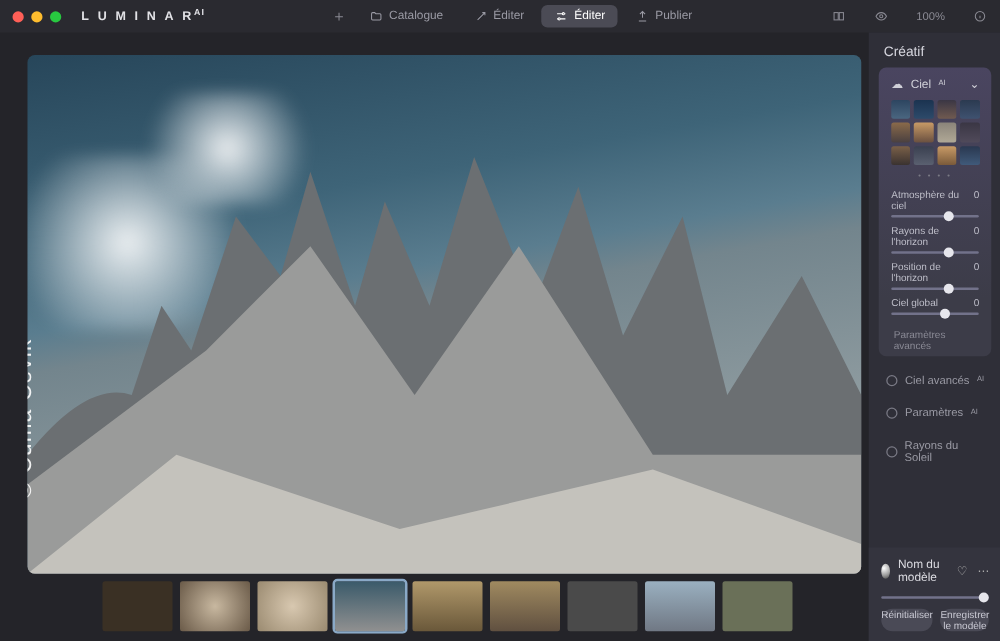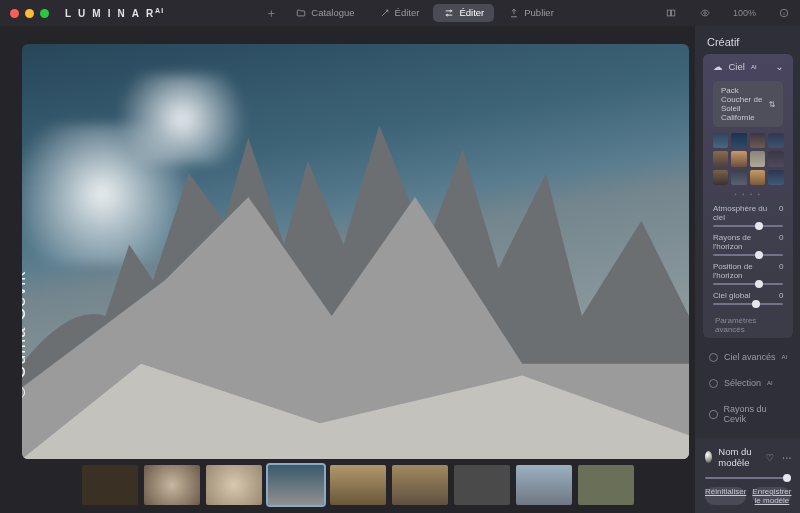--- a/index.html
+++ b/index.html
@@ -77,21 +77,21 @@
     .collapsed { display: flex; align-items: center; gap: 6px; padding: 8px 14px; font-size: 9px; color: #9a9aa4; cursor: pointer; }
     .collapsed sup { font-size: 6px; }
     .collapsed .dotico { width: 9px; height: 9px; border-radius: 50%; border: 1px solid #7a7a85; }
     .bottom { margin-top: auto; padding: 6px 10px 8px; background: #34343e; }
     .model { display: flex; align-items: center; gap: 6px; font-size: 9.5px; color: #dcdce2; padding: 2px 0 5px; }
     .model .mico { width: 12px; height: 12px; border-radius: 50%; background: radial-gradient(circle at 30% 30%, #fff, #999 60%, #444); }
     .hearts { margin-left: auto; display: flex; gap: 8px; color: #aaa; cursor: pointer; }
     .bslider .track { height: 2px; background: #72728a; border-radius: 1px; position: relative; margin: 4px 0 8px; }
     .bslider .knob { position: absolute; top: -3px; right: 0; width: 8px; height: 8px; border-radius: 50%; background: #e6e6ec; cursor: pointer; }
     .bbtns { display: flex; gap: 6px; }
-    .bbtn { flex: 1; text-align: center; padding: 0; background: #4a4a56; border-radius: 13px; font-size: 8px; color: #c8c8d2; cursor: pointer; text-decoration: underline; }
+    .bbtn { flex: 1; text-align: center; padding: 0; background: #4a4a56; border-radius: 13px; font-size: 8px; color: #c8c8d2; cursor: pointer; }
   </style>
 </head>
 <body>
 
 <div class="titlebar">
   <div class="traffic">
     <div class="tl red"></div>
     <div class="tl yel"></div>
     <div class="tl grn"></div>
   </div>
@@ -187,24 +187,20 @@
 
   <div class="right">
     <div class="rhead">Créatif</div>
 
     <div class="tool open">
       <div class="tool-h">
         <span>☁</span>
         <span>Ciel</span>
           <sup>AI</sup>
         <span class="chev">⌄</span>
-      </div>
-      <div class="packsel">
-        <span>Pack Coucher de Soleil Californie</span>
-        <span style="margin-left:auto;">⇅</span>
       </div>
       <div class="sky-grid" id="skygrid">
           <div class="sky" style="background: linear-gradient(rgb(45, 69, 96), rgb(74, 102, 128));"></div>
           <div class="sky" style="background: linear-gradient(rgb(27, 51, 80), rgb(45, 74, 106));"></div>
           <div class="sky" style="background: linear-gradient(rgb(58, 54, 68), rgb(112, 90, 80));"></div>
           <div class="sky" style="background: linear-gradient(rgb(43, 58, 80), rgb(63, 82, 112));"></div>
           <div class="sky" style="background: linear-gradient(rgb(138, 106, 74), rgb(74, 64, 64));"></div>
           <div class="sky" style="background: linear-gradient(rgb(200, 154, 102), rgb(106, 80, 64));"></div>
           <div class="sky" style="background: linear-gradient(rgb(138, 132, 122), rgb(176, 168, 150));"></div>
           <div class="sky" style="background: linear-gradient(rgb(58, 54, 68), rgb(80, 74, 90));"></div>
@@ -256,26 +252,26 @@
     </div>
 
     <div id="collapsed-tools">
         <div class="collapsed">
           <span class="dotico"></span>
           <span>Ciel avancés</span>
           <sup>AI</sup>
         </div>
         <div class="collapsed">
           <span class="dotico"></span>
-          <span>Sélection</span>
+          <span>Paramètres</span>
           <sup>AI</sup>
         </div>
         <div class="collapsed">
           <span class="dotico"></span>
-          <span>Rayons du Cevik</span>
+          <span>Rayons du Soleil</span>
         </div>
       </div>
 
     <div class="bottom">
       <div class="model">
         <span class="mico"></span>
         <span>Nom du modèle</span>
         <span class="hearts">
           <span>♡</span>
           <span>⋯</span>

